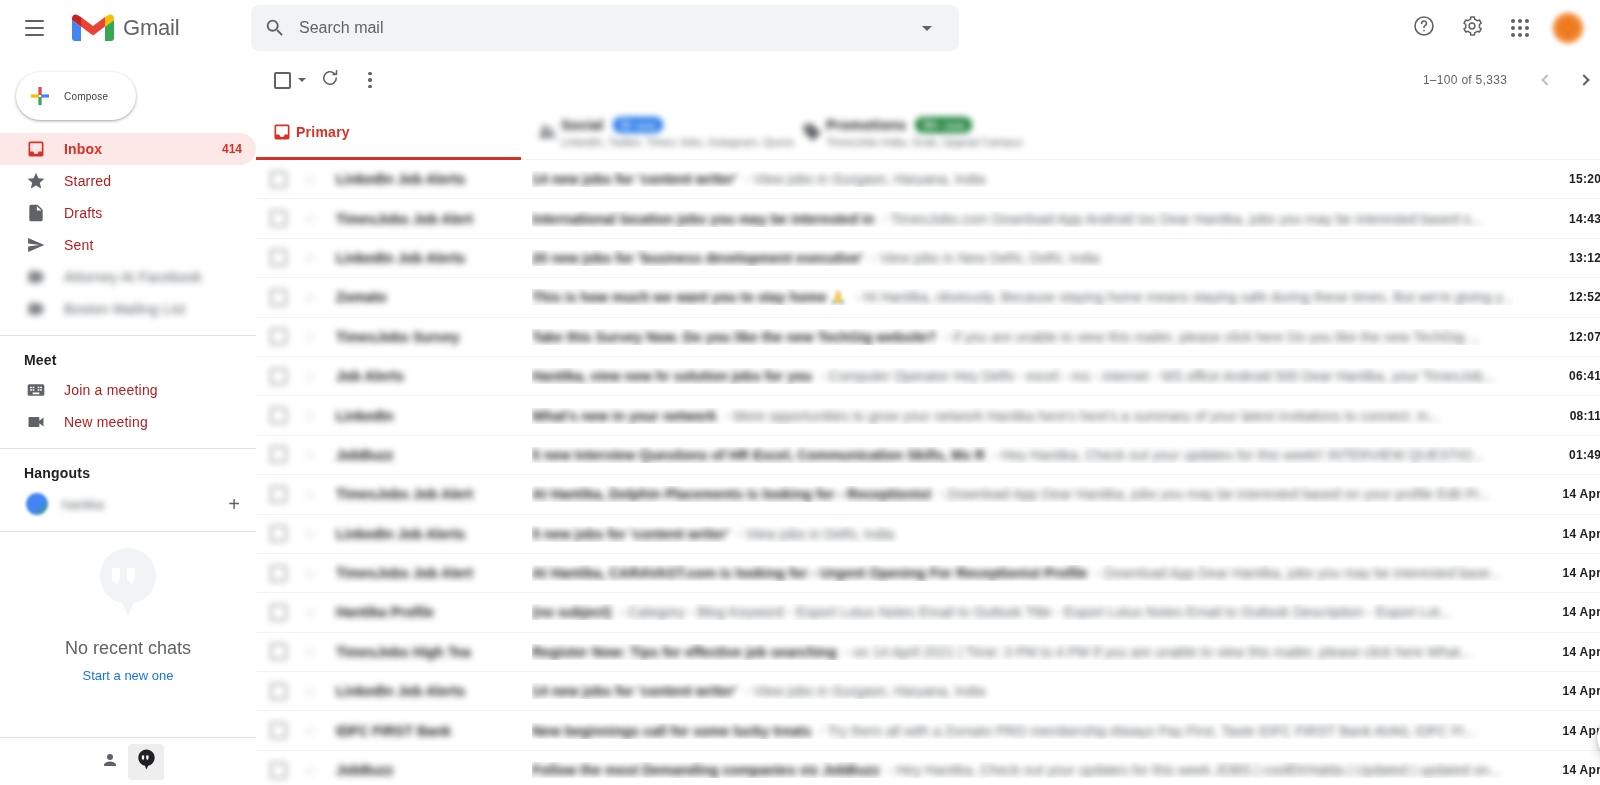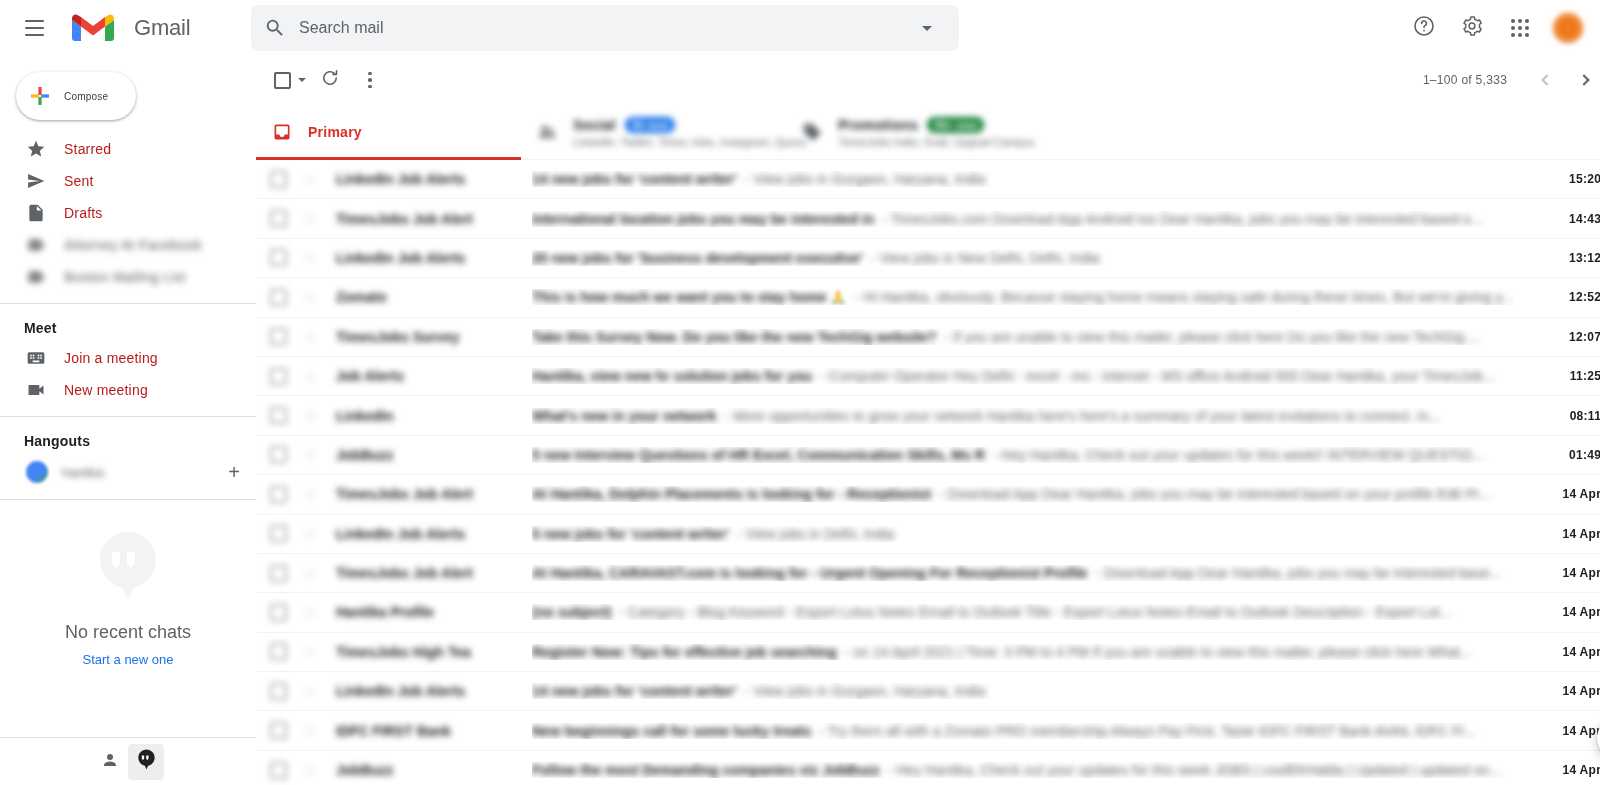--- a/index.html
+++ b/index.html
@@ -24,21 +24,21 @@
     width: 48px; height: 48px; margin-left: 10px;
     display: flex; flex-direction: column; justify-content: center; align-items: center;
     gap: 5px; border-radius: 50%; cursor: pointer;
   }
   .hamburger span { display: block; width: 19px; height: 2px; background: #5f6368; border-radius: 1px; }
 
   .brand { display: flex; align-items: center; margin-left: 14px; cursor: pointer; }
   .gmail-m { width: 42px; height: 32px; }
   .brand-text {
     font-size: 22px; color: #5f6368; letter-spacing: -0.2px;
-    margin-left: 20px; font-weight: 400;
+    margin-left: 9px; font-weight: 400;
   }
 
   .search-wrap {
     position: absolute; left: 251px; top: 5px;
     width: 708px; height: 46px;
     background: #f1f3f4; border-radius: 8px;
     display: flex; align-items: flex-end;
   }
   .search-icon-btn {
     width: 48px; height: 46px; display: flex; align-items: center; justify-content: center;
@@ -188,21 +188,21 @@
   .chev.right { transform: rotate(45deg); margin-right: 3px; }
   .chev.dis { border-color: #bdc1c6; }
 
   
   .tabs { height: 56px; display: flex; flex: none; position: relative; border-bottom: 1px solid #f1f3f4; }
   .tab {
     width: 265px; height: 56px; display: flex; align-items: center;
     cursor: pointer; position: relative; padding-left: 8px;
   }
   .tab .tab-ico { width: 20px; height: 20px; margin-left: 8px; flex: none; display:flex; align-items:center; justify-content:center;}
-  .tab-textcol { margin-left: 16px; display: flex; flex-direction: column; justify-content: center; }
+  .tab-textcol { margin-left: 4px; display: flex; flex-direction: column; justify-content: center; }
   .tab-title-row { display: flex; align-items: center; gap: 9px; }
   .tab-title { font-size: 14px; letter-spacing: .25px; }
   .tab.active .tab-title { color: #d93025; font-weight: bold; }
   .tab.active::after {
     content: ""; position: absolute; left: 0; right: 0; bottom: 0;
     height: 3px; background: #d93025;
   }
   .tab.blurred .tab-title { color: #202124; font-weight: bold; filter: blur(3.2px); }
   .tab.blurred .tab-ico { filter: blur(3px); }
   .tab-sub { font-size: 11px; color: #5f6368; margin-top: 3px; filter: blur(3.2px); white-space: nowrap; }
@@ -331,47 +331,56 @@
           <rect x="10.4" y="13" width="3.2" height="8" fill="#34a853"></rect>
           <rect x="3" y="10.4" width="8" height="3.2" fill="#fbbc04"></rect>
           <rect x="13" y="10.4" width="8" height="3.2" fill="#4285f4"></rect>
         </svg>
       </span>
       <span class="compose-label">Compose</span>
     </div>
 
     <div class="nav">
 
+      <div class="nav-item active">
+        <span class="nav-ico">
+          <svg width="20" height="20" viewBox="0 0 24 24" fill="#d93025">
+            <path d="M19 3H5a2 2 0 0 0-2 2v14a2 2 0 0 0 2 2h14a2 2 0 0 0 2-2V5a2 2 0 0 0-2-2zm0 12h-4a3 3 0 0 1-6 0H5V5h14v10z"></path>
+          </svg>
+        </span>
+        <span class="nav-label">Inbox</span>
+        <span class="nav-count">414</span>
+      </div>
 
       <div class="nav-item">
         <span class="nav-ico">
           <svg width="20" height="20" viewBox="0 0 24 24" fill="#5f6368">
             <path d="M12 17.3l6.2 3.7-1.6-7 5.4-4.7-7.1-.6L12 2 9.1 8.7 2 9.3l5.4 4.7-1.6 7z"></path>
           </svg>
         </span>
         <span class="nav-label">Starred</span>
       </div>
 
 
       <div class="nav-item">
         <span class="nav-ico">
           <svg width="20" height="20" viewBox="0 0 24 24" fill="#5f6368">
-            <path d="M2.5 20.5L22 12 2.5 3.5v6.6L16.5 12 2.5 13.9z"></path>
-          </svg>
-        </span>
-        <span class="nav-label">Sent</span>
+            <path d="M14 2H6a2 2 0 0 0-2 2v16a2 2 0 0 0 2 2h12a2 2 0 0 0 2-2V8l-6-6zm-1 7V3.5L18.5 9H13z"></path>
+          </svg>
+        </span>
+        <span class="nav-label">Drafts</span>
       </div>
 
       <div class="nav-item">
         <span class="nav-ico">
           <svg width="20" height="20" viewBox="0 0 24 24" fill="#5f6368">
-            <path d="M14 2H6a2 2 0 0 0-2 2v16a2 2 0 0 0 2 2h12a2 2 0 0 0 2-2V8l-6-6zm-1 7V3.5L18.5 9H13z"></path>
-          </svg>
-        </span>
-        <span class="nav-label">Drafts</span>
+            <path d="M2.5 20.5L22 12 2.5 3.5v6.6L16.5 12 2.5 13.9z"></path>
+          </svg>
+        </span>
+        <span class="nav-label">Sent</span>
       </div>
 
       <div class="nav-item redacted">
         <span class="nav-ico">
           <svg width="20" height="20" viewBox="0 0 24 24" fill="#5f6368">
             <path d="M17.6 5.8A2 2 0 0 0 16 5H5a2 2 0 0 0-2 2v10a2 2 0 0 0 2 2h11c.6 0 1.2-.3 1.6-.8L22 12l-4.4-6.2z"></path>
           </svg>
         </span>
         <span class="nav-label">Attorney At  Facebook</span>
       </div>
@@ -587,21 +596,21 @@
           <span class="r-time">12:07</span>
         </div>
         <div class="mail-row">
           <span class="r-cb"></span>
           <span class="r-star">☆</span>
           <span class="r-sender">Job Alerts</span>
           <span class="r-body">
             <span class="r-subject">Hantika, view new hr solution jobs for you</span>
             <span class="r-snippet">- Computer Operator Hey Delhi - excel - ms - internet - MS office Android 500 Dear Hantika, your TimesJob...</span>
           </span>
-          <span class="r-time">11:25</span>
+          <span class="r-time">06:41</span>
         </div>
         <div class="mail-row">
           <span class="r-cb"></span>
           <span class="r-star">☆</span>
           <span class="r-sender">LinkedIn</span>
           <span class="r-body">
             <span class="r-subject">What's new in your network</span>
             <span class="r-snippet">- More opportunities to grow your network Hantika here's here's a summary of your latest invitations to connect. In...</span>
           </span>
           <span class="r-time">08:11</span>

